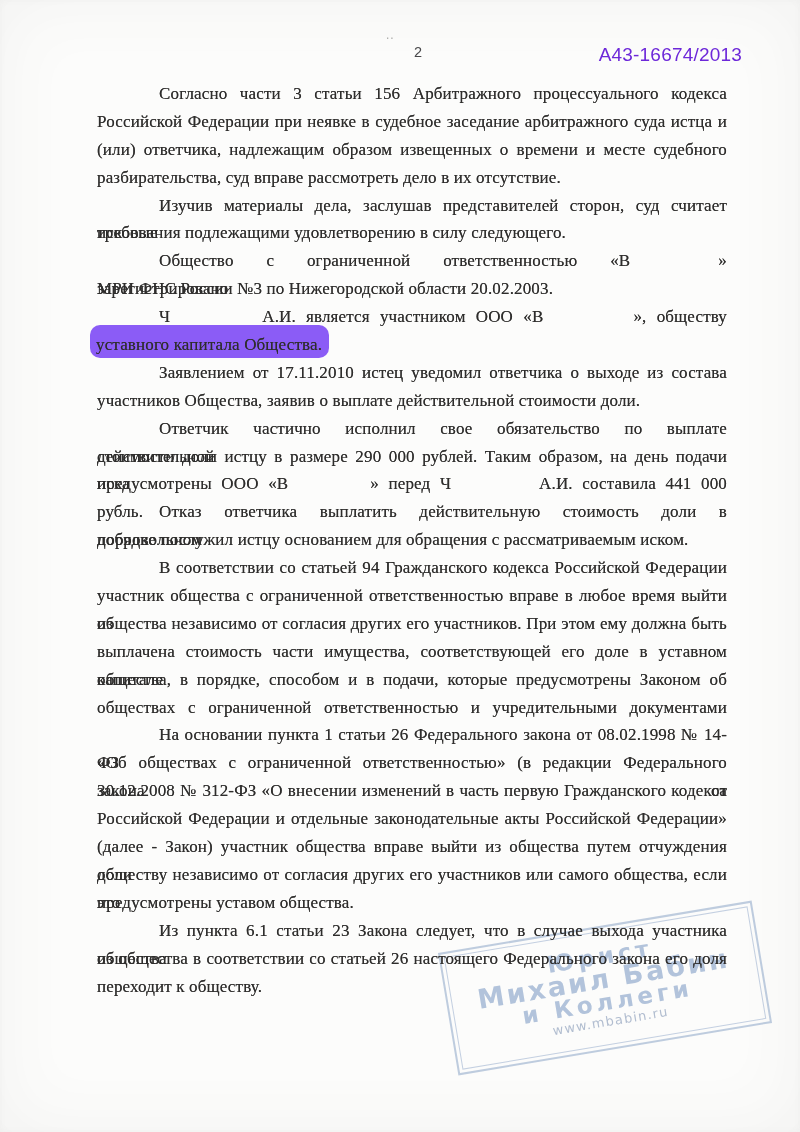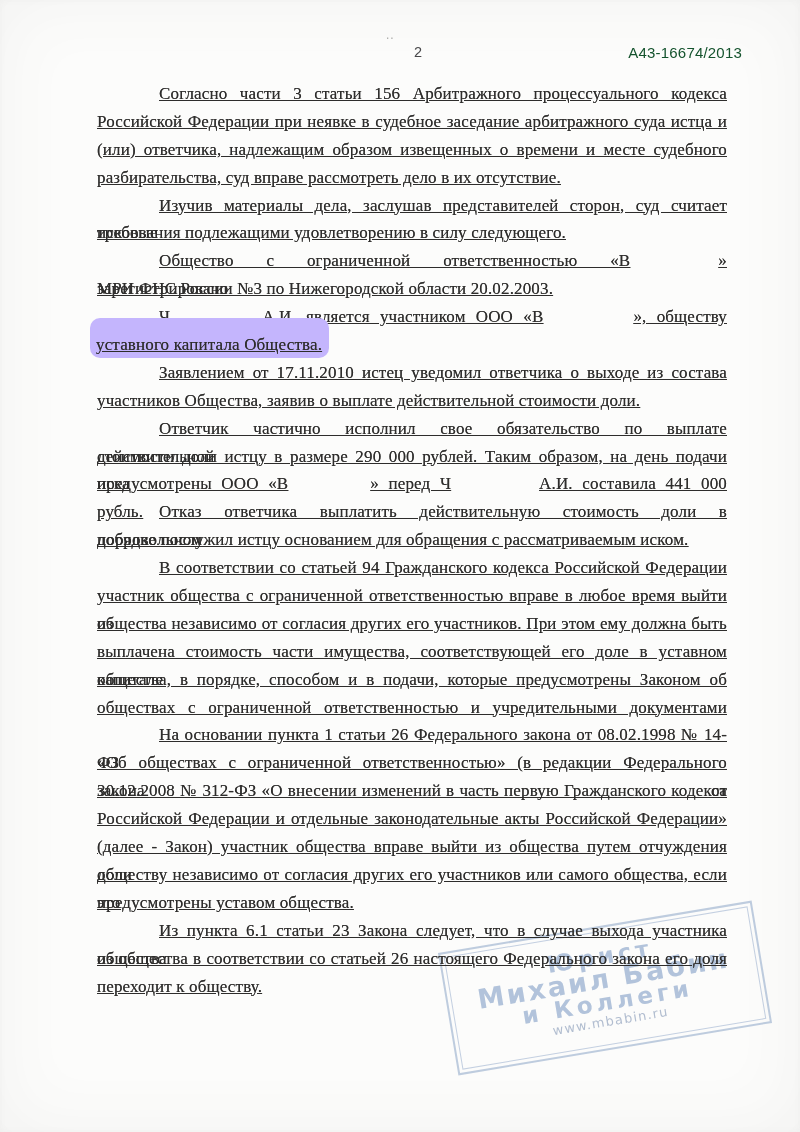--- a/index.html
+++ b/index.html
@@ -19,44 +19,43 @@
   }
   .page-number{
     position:absolute;left:0;top:44px;width:836px;
     text-align:center;
     font-family:"Liberation Sans",sans-serif;
     font-size:14.5px;color:#48484a;
   }
   .case-number{
     position:absolute;top:44px;right:58px;
     font-family:"Liberation Sans",sans-serif;
-    font-size:15px;color:#14532d;letter-spacing:.2px;margin-left:9px;
+    font-size:19px;color:#6d28d9;letter-spacing:.2px;margin-left:9px;
   }
   
   .doc-lines{
     position:absolute;left:97px;top:80px;width:630px;
     z-index:2;
     color:#2e2d2c;
     font-size:17px;
     letter-spacing:.15px;
     text-shadow:0 0 .45px rgba(46,45,44,.75);
   }
   .line{
     height:27.9px;line-height:27.9px;
     text-align:justify;text-align-last:justify;
     white-space:normal;
-    text-decoration:underline;
   }
   .line.last{text-align-last:left;}
   .line.indent{text-indent:62px;}
   .gap{display:inline-block;height:1px;}
   .hl{
-    background:#c4b5fd;
+    background:#8b5cf6;
     border-radius:10px;
-    padding:17px 7px 4px 6px;
+    padding:10px 7px 4px 6px;
     box-decoration-break:clone;
   }
   .hl.ext{               
     padding-right:30px;margin-right:-30px;padding-left:8px;
   }
   .hl.lead{margin-left:-7px;}
   
   .stamp{
     position:absolute;left:446px;top:926px;
     width:318px;height:124px;

